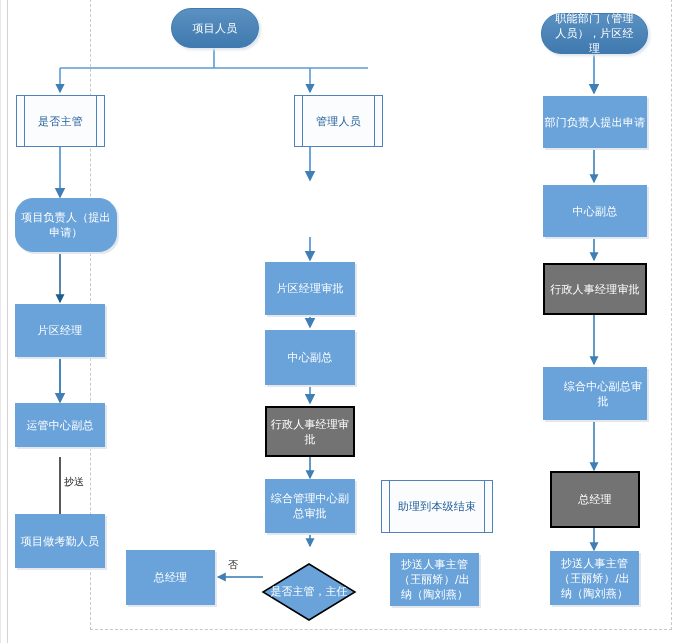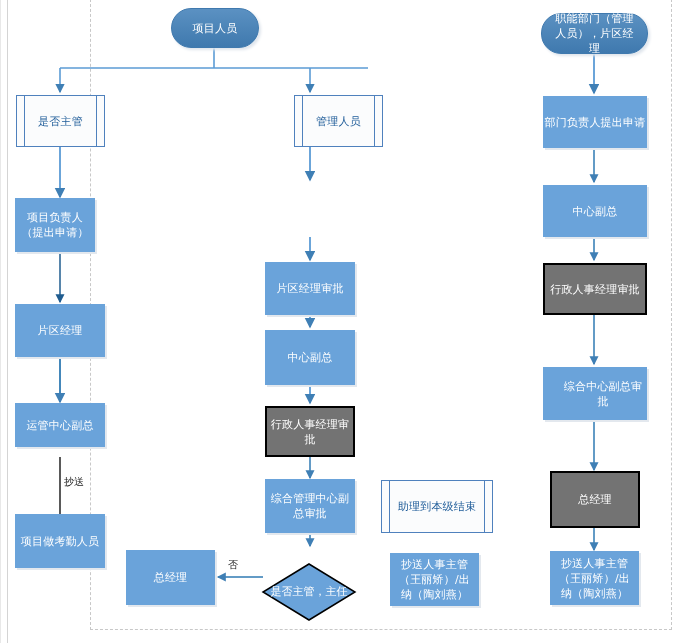--- a/index.html
+++ b/index.html
@@ -182,21 +182,21 @@
   </div>
 
   <div class="node term" style="left:541px; top:13px; width:107px; height:41px; padding:0 9px;justify-content:center;">
     <span>职能部门（管理人员），片区经理</span>
   </div>
 
   <div class="node predef" style="left:16px; top:95px; width:89px; height:52px;">
     <span>是否主管</span>
   </div>
 
-  <div class="node proc" style="left:15px; top:198px; width:80px; height:54px; padding:6px 4px;">
+  <div class="node proc" style="left:15px; top:198px; width:102px; height:54px; padding:6px 4px;border-radius:18px;">
     <span>项目负责人（提出申请）</span>
   </div>
 
   <div class="node proc" style="left:15px; top:304px; width:90px; height:53px;">
     <span>片区经理</span>
   </div>
 
   <div class="node proc" style="left:15px; top:403px; width:90px; height:44px;">
     <span>运管中心副总</span>
   </div>

